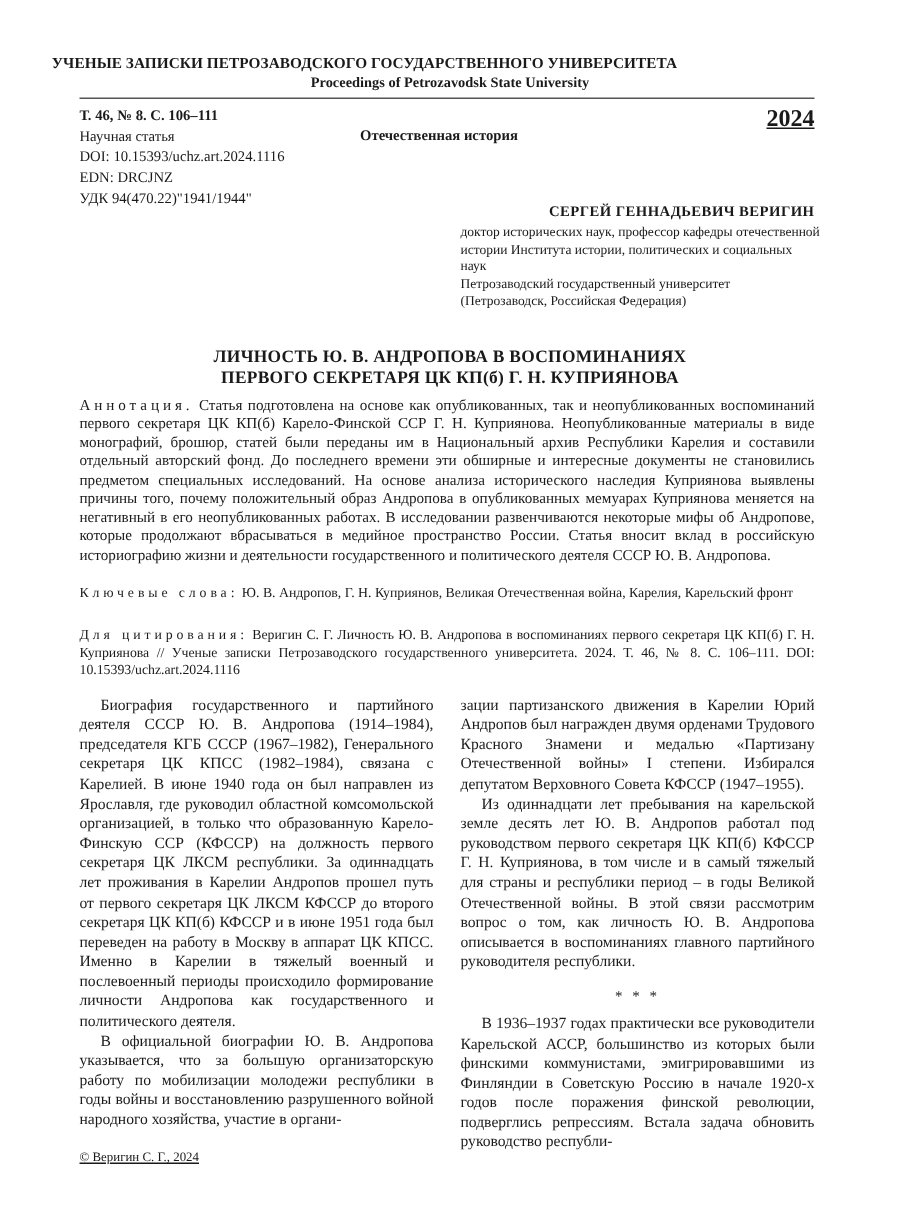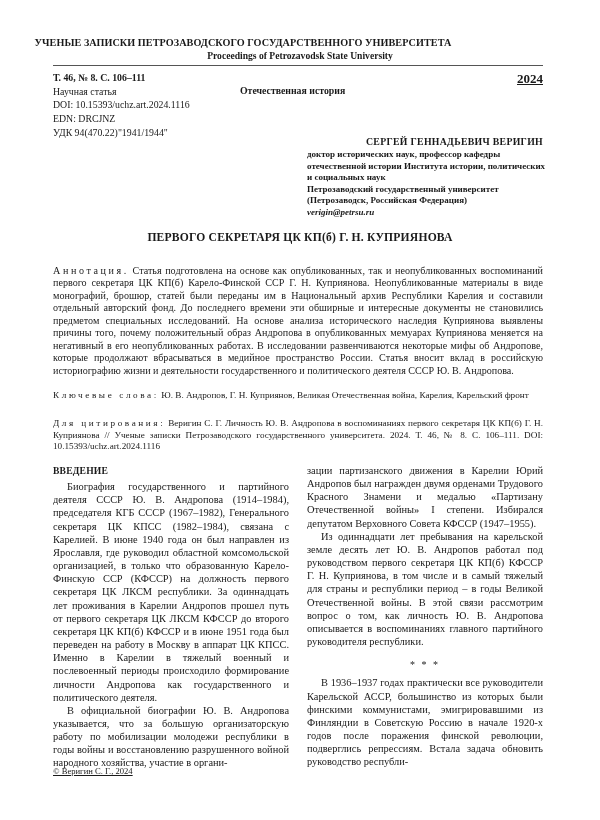--- a/index.html
+++ b/index.html
@@ -6,24 +6,24 @@
     body { width: 600px; height: 820px; position: relative; overflow: hidden;
            font-family: "Liberation Serif", "DejaVu Serif", serif; color: #1a1a1a; }
     .abs { position: absolute; }
     .journal-title { left: 0; width: 486px; top: 37px; text-align: center;
       font-size: 10.2px; font-weight: bold; letter-spacing: 0.05px; }
     .journal-sub { left: 0; width: 600px; top: 50px; text-align: center;
       font-size: 9.6px; font-weight: bold; }
     .rule { left: 53px; width: 490px; top: 65px; height: 0; border-top: 1px solid #555; }
     .meta-block { left: 53px; top: 71px; font-size: 9.8px; line-height: 13.7px; }
     .meta-block .vol { font-weight: bold; }
-    .year { right: 57px; top: 71px; font-size: 13px; font-weight: bold; text-decoration: underline; }
+    .year { right: 57px; top: 71px; font-size: 16px; font-weight: bold; text-decoration: underline; }
     .section { left: 240px; top: 84.5px; font-size: 9.8px; font-weight: bold; text-align: center; }
     .author-name { right: 57px; top: 136px; font-size: 9.8px; font-weight: bold; letter-spacing: 0.3px; }
-    .author-info { left: 307px; width: 240px; top: 149px; font-size: 9px; line-height: 11.6px; font-weight: bold; }
+    .author-info { left: 307px; width: 240px; top: 149px; font-size: 9px; line-height: 11.6px; }
     .author-info .email { font-style: italic; }
     .title { left: 0; width: 600px; top: 231px; text-align: center;
       font-size: 11.6px; font-weight: bold; line-height: 14px; letter-spacing: 0.2px; }
     .annot { left: 53px; width: 490px; top: 265px; font-size: 10.1px; line-height: 12.45px;
       text-align: justify; }
     .spaced { letter-spacing: 2.6px; }
     .keywords { left: 53px; width: 490px; top: 390px; font-size: 9.2px; line-height: 11.6px; text-align: justify; }
     .cite { left: 53px; width: 490px; top: 418px; font-size: 9.2px; line-height: 11.6px; text-align: justify; }
     .col { width: 236px; font-size: 10.4px; line-height: 13.15px; text-align: justify; }
     .col-left { left: 53px; top: 464px; }
@@ -48,44 +48,43 @@
   <div>УДК 94(470.22)"1941/1944"</div>
 </div>
 <div class="abs year">2024</div>
 <div class="abs section">Отечественная история</div>
 
 <div class="abs author-name">СЕРГЕЙ ГЕННАДЬЕВИЧ ВЕРИГИН</div>
 <div class="abs author-info">
   <div>доктор исторических наук, профессор кафедры отечественной истории Института истории, политических и социальных наук</div>
   <div>Петрозаводский государственный университет</div>
   <div>(Петрозаводск, Российская Федерация)</div>
-  <div class="email">verigin@petrsu.ru</div>
 </div>
 
 <div class="abs title">
+  <div>ЛИЧНОСТЬ Ю. В. АНДРОПОВА В ВОСПОМИНАНИЯХ</div>
   <div>ПЕРВОГО СЕКРЕТАРЯ ЦК КП(б) Г. Н. КУПРИЯНОВА</div>
 </div>
 
 <div class="abs annot">
   <span class="spaced">Аннотация.</span>
   <span>Статья подготовлена на основе как опубликованных, так и неопубликованных воспоминаний первого секретаря ЦК КП(б) Карело-Финской ССР Г. Н. Куприянова. Неопубликованные материалы в виде монографий, брошюр, статей были переданы им в Национальный архив Республики Карелия и составили отдельный авторский фонд. До последнего времени эти обширные и интересные документы не становились предметом специальных исследований. На основе анализа исторического наследия Куприянова выявлены причины того, почему положительный образ Андропова в опубликованных мемуарах Куприянова меняется на негативный в его неопубликованных работах. В исследовании развенчиваются некоторые мифы об Андропове, которые продолжают вбрасываться в медийное пространство России. Статья вносит вклад в российскую историографию жизни и деятельности государственного и политического деятеля СССР Ю. В. Андропова.</span>
 </div>
 
 <div class="abs keywords">
   <span class="spaced">Ключевые слова:</span>
   <span>Ю. В. Андропов, Г. Н. Куприянов, Великая Отечественная война, Карелия, Карельский фронт</span>
 </div>
 
 <div class="abs cite">
   <span class="spaced">Для цитирования:</span>
   <span>Веригин С. Г. Личность Ю. В. Андропова в воспоминаниях первого секретаря ЦК КП(б) Г. Н. Куприянова // Ученые записки Петрозаводского государственного университета. 2024. Т. 46, № 8. С. 106–111. DOI: 10.15393/uchz.art.2024.1116</span>
 </div>
 
 <div class="abs col col-left">
-  <div class="heading">ВВЕДЕНИЕ</div>
   <p>Биография государственного и партийного деятеля СССР Ю. В. Андропова (1914–1984), председателя КГБ СССР (1967–1982), Генерального секретаря ЦК КПСС (1982–1984), связана с Карелией. В июне 1940 года он был направлен из Ярославля, где руководил областной комсомольской организацией, в только что образованную Карело-Финскую ССР (КФССР) на должность первого секретаря ЦК ЛКСМ республики. За одиннадцать лет проживания в Карелии Андропов прошел путь от первого секретаря ЦК ЛКСМ КФССР до второго секретаря ЦК КП(б) КФССР и в июне 1951 года был переведен на работу в Москву в аппарат ЦК КПСС. Именно в Карелии в тяжелый военный и послевоенный периоды происходило формирование личности Андропова как государственного и политического деятеля.</p>
   <p>В официальной биографии Ю. В. Андропова указывается, что за большую организаторскую работу по мобилизации молодежи республики в годы войны и восстановлению разрушенного войной народного хозяйства, участие в органи-</p>
 </div>
 
 <div class="abs col col-right">
   <p style="text-indent:0">зации партизанского движения в Карелии Юрий Андропов был награжден двумя орденами Трудового Красного Знамени и медалью «Партизану Отечественной войны» I степени. Избирался депутатом Верховного Совета КФССР (1947–1955).</p>
   <p>Из одиннадцати лет пребывания на карельской земле десять лет Ю. В. Андропов работал под руководством первого секретаря ЦК КП(б) КФССР Г. Н. Куприянова, в том числе и в самый тяжелый для страны и республики период – в годы Великой Отечественной войны. В этой связи рассмотрим вопрос о том, как личность Ю. В. Андропова описывается в воспоминаниях главного партийного руководителя республики.</p>
   <div class="stars">* * *</div>
   <p>В 1936–1937 годах практически все руководители Карельской АССР, большинство из которых были финскими коммунистами, эмигрировавшими из Финляндии в Советскую Россию в начале 1920-х годов после поражения финской революции, подверглись репрессиям. Встала задача обновить руководство республи-</p>
 </div>

